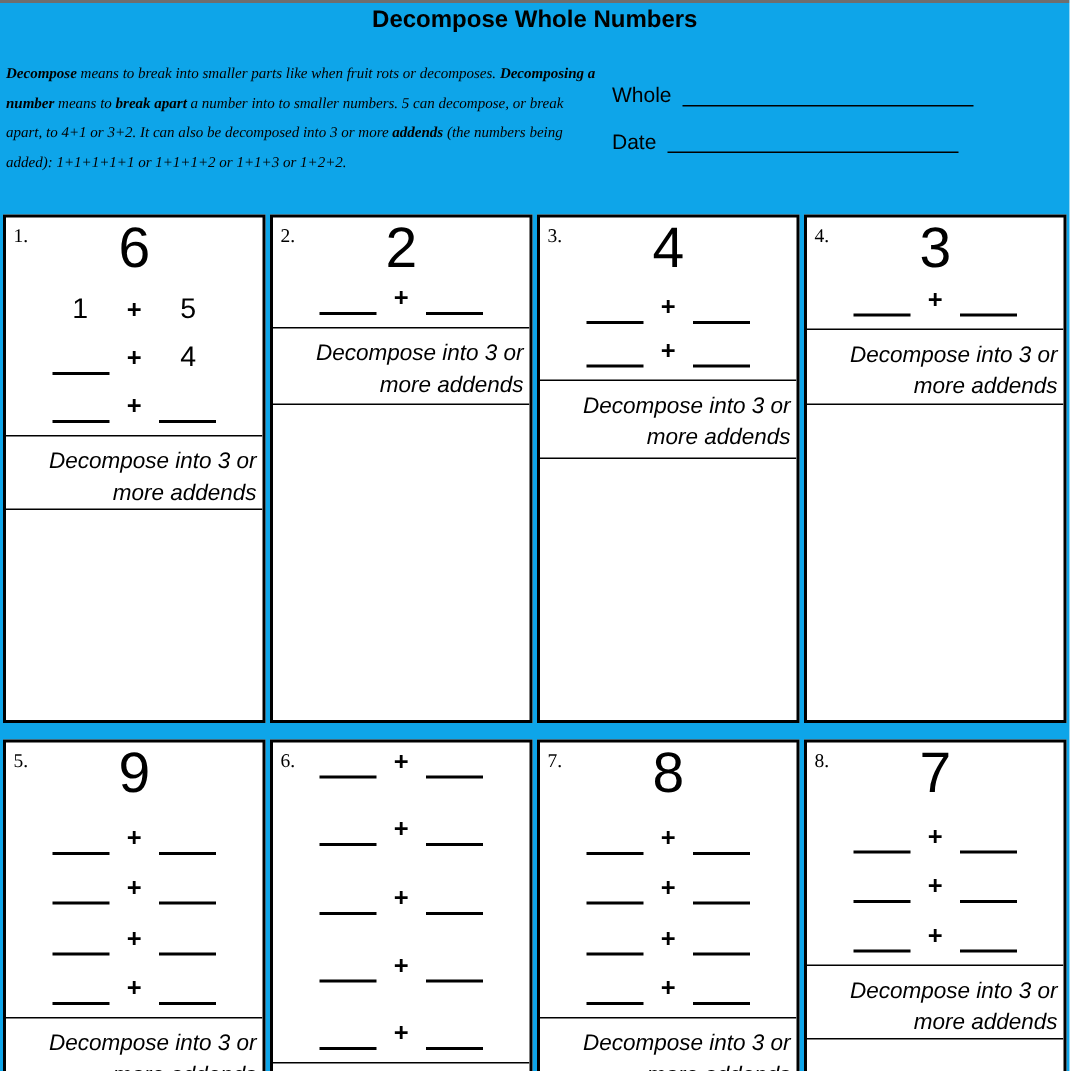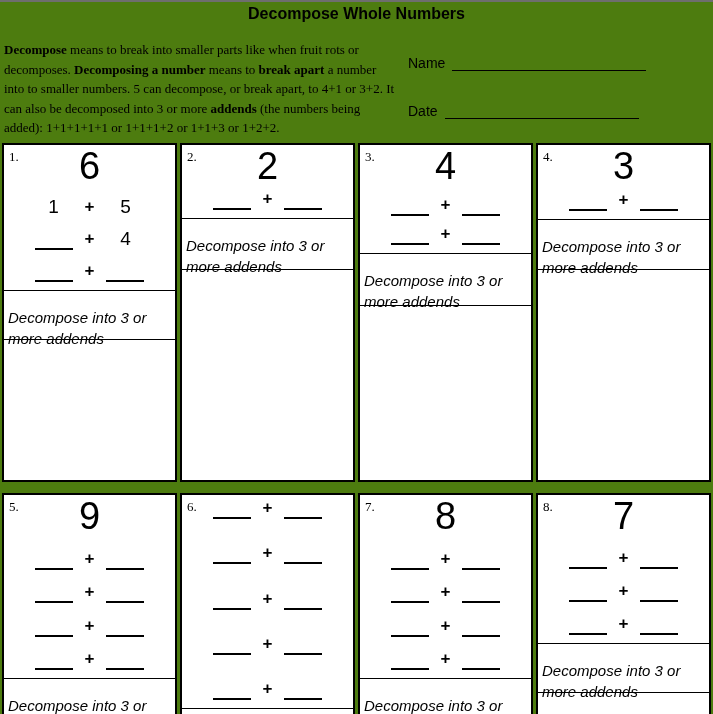--- a/index.html
+++ b/index.html
@@ -1,33 +1,33 @@
 <!DOCTYPE html>
 <html><head>
 <meta charset="utf-8">
 <style>
   html,body{margin:0;padding:0;background:#fff;}
   .page{
-    position:relative;width:713px;height:714px;background:#4d7c0f;
+    position:relative;width:713px;height:714px;background:#0ea5e9;
     overflow:hidden;font-family:"Liberation Sans",sans-serif;color:#000;
   }
   .topline{position:absolute;top:0;left:0;width:713px;height:2px;background:#6e6e6e;}
   .header{position:relative;width:713px;height:143px;}
   .title{
     margin:0;padding-top:5px;text-align:center;
     font-size:16px;font-weight:bold;font-family:"Liberation Sans",sans-serif;
   }
   .intro{
     position:absolute;left:4px;top:40px;width:394px;margin:0;
-    font-family:"Liberation Serif",serif;font-size:13px;line-height:19.5px;
+    font-family:"Liberation Serif",serif;font-size:10px;line-height:19.5px;font-style:italic;
   }
   .intro b{font-weight:bold;}
   .field{position:absolute;left:408px;font-size:14px;}
   .field-name{top:55px;}
-  .field-date{top:103px;}
+  .field-date{top:86px;}
   .field-line{
     display:inline-block;width:194px;height:15px;margin-left:7px;
     border-bottom:1.6px solid #000;vertical-align:bottom;
   }
   .grid{
     display:grid;margin:0 2px;
     grid-template-columns:repeat(4,1fr);
     grid-template-rows:339px 330px;
     column-gap:3px;row-gap:11px;
   }
@@ -56,42 +56,42 @@
     width:38px;height:19px;box-sizing:border-box;
     border-bottom:2.5px solid #000;
   }
   .val{
     width:38px;text-align:center;font-size:19px;line-height:23px;
   }
   .plus{font-size:17px;font-weight:bold;line-height:23px;}
   .note{
     border-top:1.5px solid #000;border-bottom:1.5px solid #000;
     box-sizing:border-box;flex-shrink:0;
-    font-style:italic;font-size:15px;line-height:21px;text-align:left;
-    padding:16px 4px;
+    font-style:italic;font-size:15px;line-height:21px;text-align:right;
+    padding:6px 4px;
   }
   .note-open{border-bottom:none;flex:1;}
   .example{
     flex:1;font-family:"Liberation Serif",serif;font-size:15px;
     padding:4px 2px;white-space:pre;
   }
   .empty-area{flex:1;}
   .empty-area.bordered{border-top:1.5px solid #000;}
 </style>
 </head>
 <body>
 
 <div class="page">
   <div class="topline"></div>
 
   <div class="header">
     <h1 class="title">Decompose Whole Numbers</h1>
     <p class="intro"><b>Decompose</b><span> means to break into smaller parts like when fruit rots or decomposes. </span><b>Decomposing a number</b><span> means to </span><b>break apart</b><span> a number into to smaller numbers. 5 can decompose, or break apart, to 4+1 or 3+2. It can also be decomposed into 3 or more </span><b>addends</b><span> (the numbers being added): 1+1+1+1+1 or 1+1+1+2 or 1+1+3 or 1+2+2.</span></p>
     <div class="field field-name">
-      <span>Name</span><span class="field-line"></span>
+      <span>Whole</span><span class="field-line"></span>
     </div>
     <div class="field field-date">
       <span>Date</span><span class="field-line"></span>
     </div>
   </div>
 
   <div class="grid">
 
     <section class="box">
       <div class="num-area" style="height:145px">

